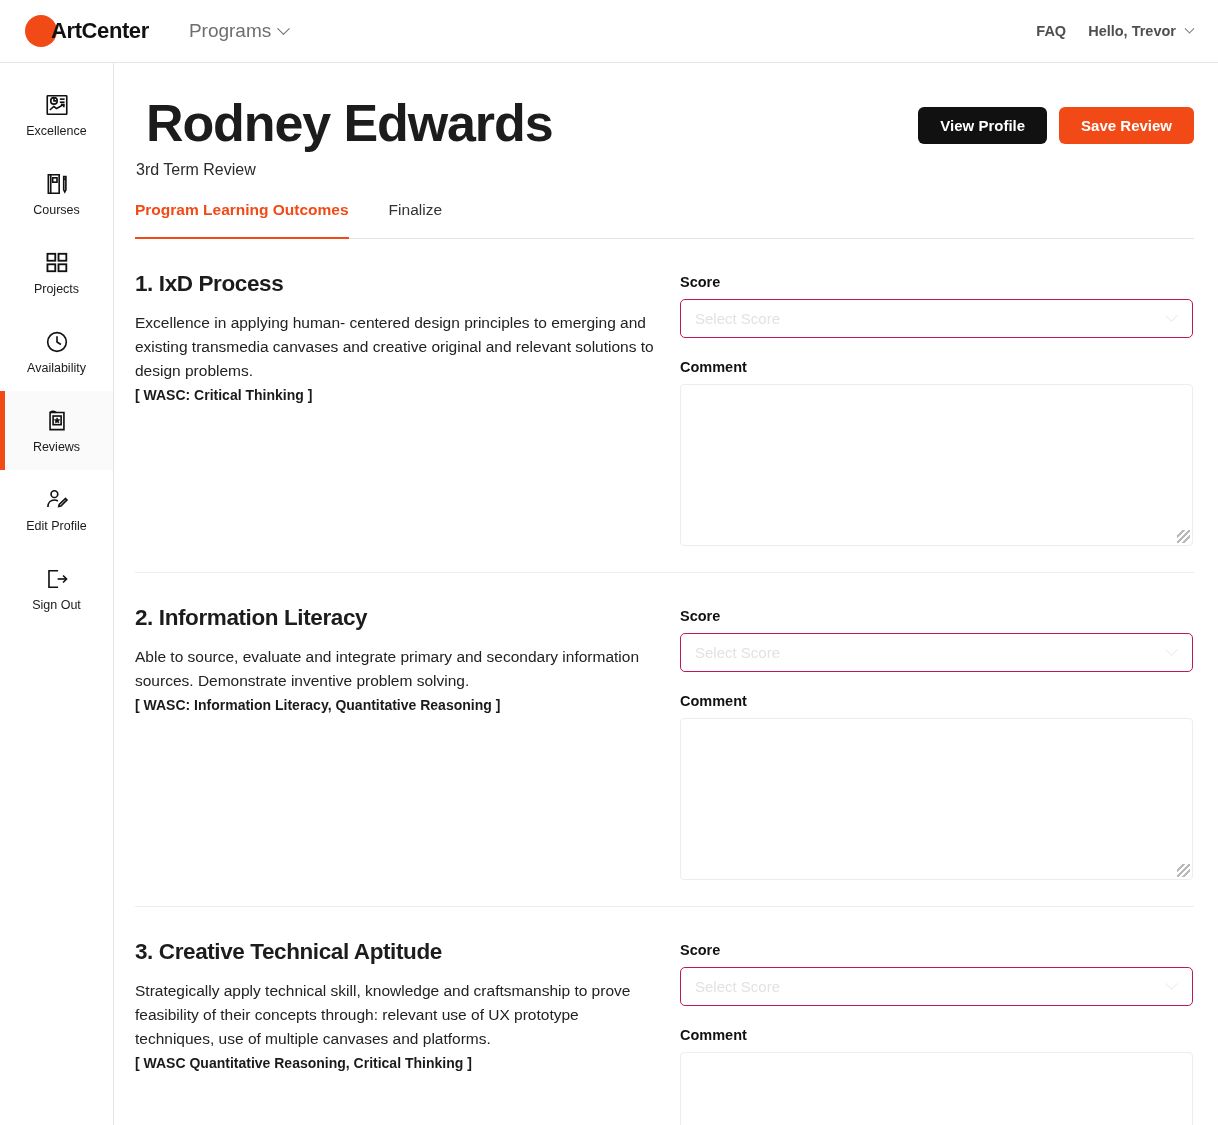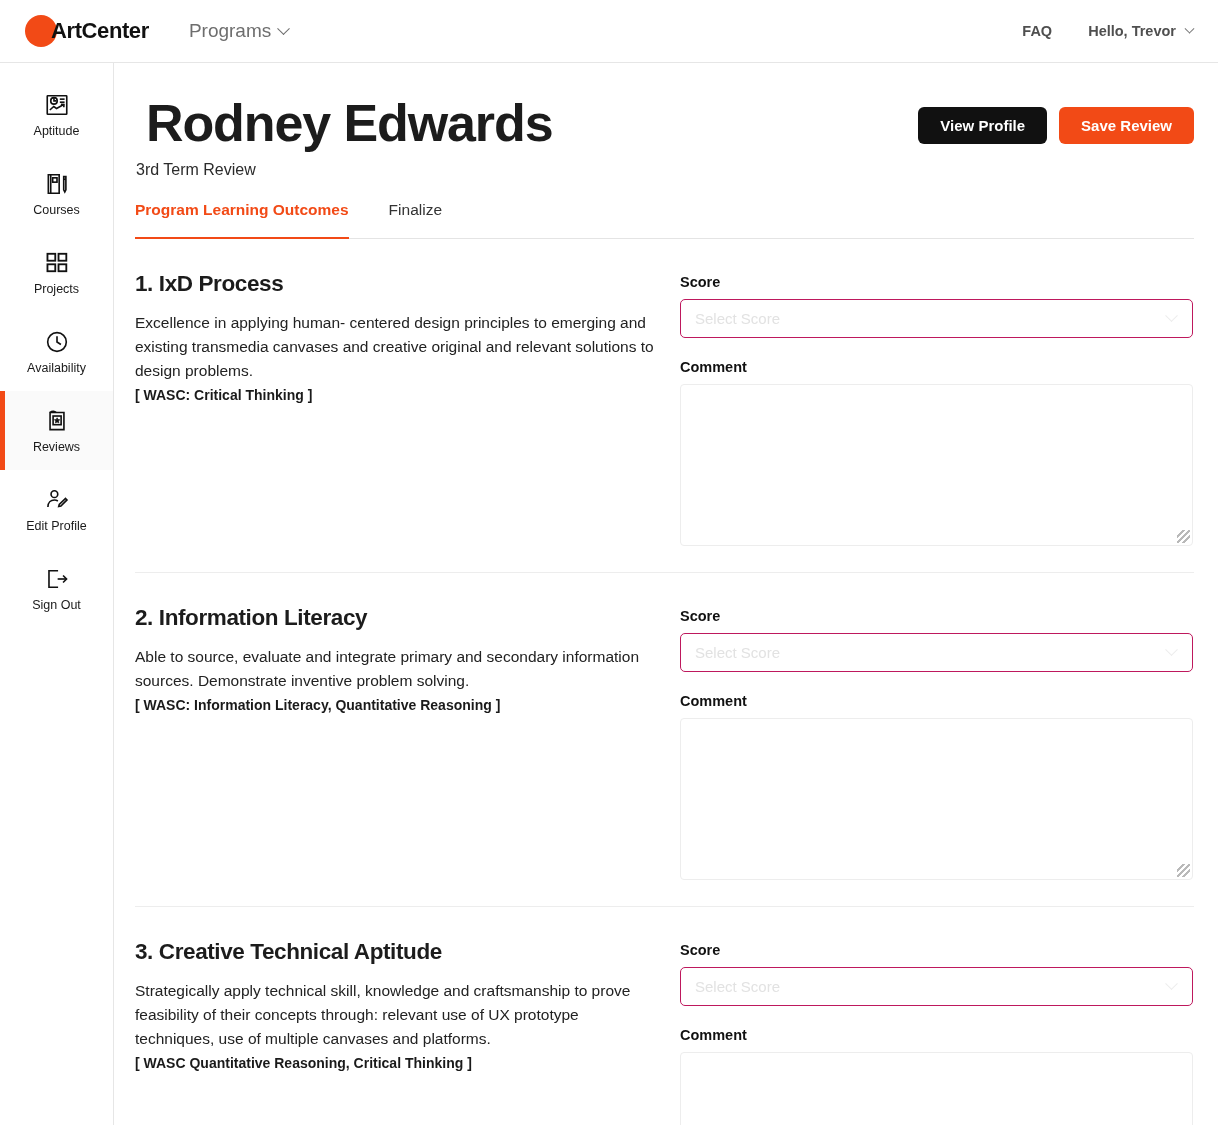--- a/index.html
+++ b/index.html
@@ -59,21 +59,21 @@
     width: 9px; height: 9px;
     border-right: 1.6px solid currentColor;
     border-bottom: 1.6px solid currentColor;
     transform: rotate(45deg) translate(-2px,-2px);
   }
   #topbar-right {
     margin-left: auto;
     margin-right: 25px;
     display: flex;
     align-items: center;
-    gap: 36px;
+    gap: 22px;
     font-size: 14.5px;
     color: #4f4f4f;
     font-weight: bold;
   }
   #user-menu {
     display: flex; align-items: center; gap: 10px; cursor: pointer;
   }
   #user-menu .chev { width: 7px; height: 7px; border-width:1.4px; color:#777; }
   #faq-link { cursor: pointer; }
 
@@ -292,21 +292,21 @@
   <div class="side-item">
     <svg class="side-icon" viewBox="0 0 24 24" fill="none" stroke="#111" stroke-width="1.5">
       <rect x="3" y="3.5" width="18" height="17" rx="0.5"></rect>
       <circle cx="9.2" cy="8.2" r="3"></circle>
       <path d="M9.2 5.4 L9.2 8.2 L11.5 8.2"></path>
       <path d="M14.6 6.6 H19"></path>
         <path d="M14.6 9.4 H19"></path>
       <path d="M5.4 16.6 L9 13.4 L11.6 15.2 L18.2 11.6"></path>
       <path d="M15.6 11.3 L18.4 11.5 L18.3 14.1"></path>
     </svg>
-    <span class="side-label">Aptitude</span>
+    <span class="side-label">Excellence</span>
   </div>
 
   <div class="side-item">
     <svg class="side-icon" viewBox="0 0 24 24" fill="none" stroke="#111" stroke-width="1.5">
       <path d="M4 3.5 H14 V20.5 H4 Z"></path>
       <path d="M6.2 3.5 V20.5"></path>
       <rect x="8" y="6.3" width="4" height="4"></rect>
       <path d="M18.2 5.2 L20.2 5.2 L20.2 17.4 L19.2 19.4 L18.2 17.4 Z"></path>
       <path d="M18.2 7.6 H20.2"></path>
     </svg>

